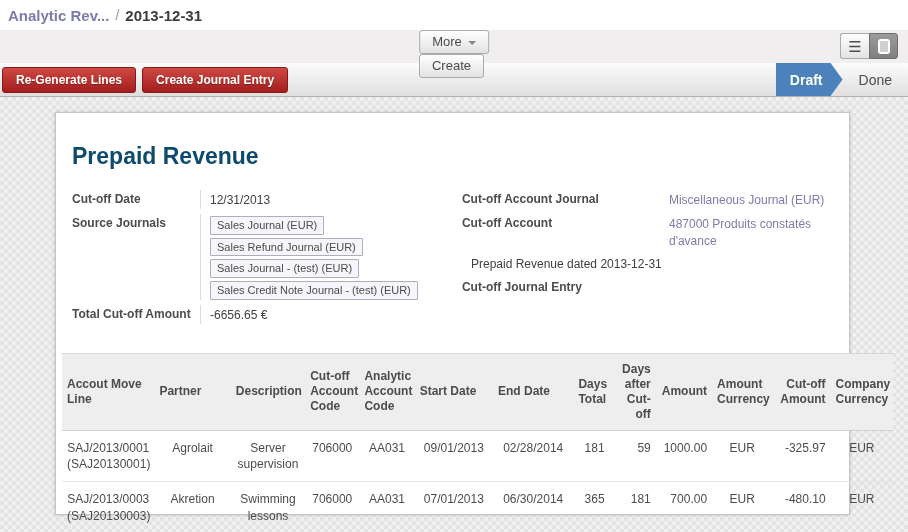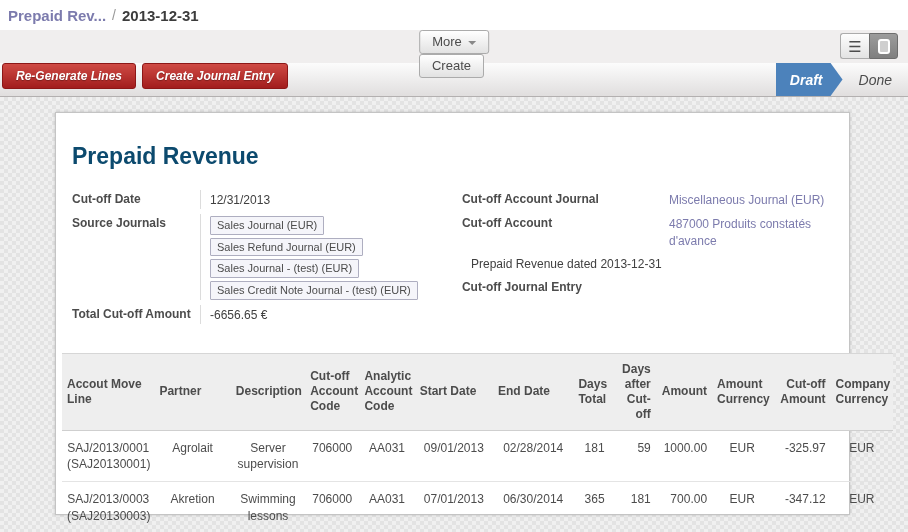--- a/index.html
+++ b/index.html
@@ -24,21 +24,21 @@
   .sw-btn { width:29px; height:26px; border:1px solid #ababab; background:linear-gradient(#fdfdfd,#e3e3e3);
     display:flex; align-items:center; justify-content:center; cursor:pointer; }
   .sw-btn:first-child { border-radius:3px 0 0 3px; border-right:none; }
   .sw-btn:last-child { border-radius:0 3px 3px 0; }
   .sw-btn.active { background:linear-gradient(#9c9c9c,#7f7f7f); border-color:#6d6d6d; }
   .list-glyph { font-size:15px; color:#4c4c4c; line-height:1; }
   .form-glyph { width:12px; height:15px; border:2px solid #fff; border-radius:3px; background:#cfcfcf; }
 
   
   .action-bar { height:34px; background:linear-gradient(#fcfcfc,#e0dede); border-bottom:1px solid #b3b0b0;
-    display:flex; align-items:flex-start; justify-content:space-between;font-style:italic; }
+    display:flex; align-items:center; justify-content:space-between; }
   .action-left { display:flex; align-items:center; padding-left:2px; }
   .btn-red { display:inline-block; margin-right:6px; padding:5px 13px; font-size:12px; font-weight:bold; color:#fff;
     background:linear-gradient(#cf4a44,#a21d1d); border:1px solid #8c1717; border-radius:3px; cursor:pointer;
     text-shadow:0 1px 1px rgba(0,0,0,.3); }
   .statusbar { display:flex; align-self:stretch; align-items:stretch; }
   .status-step { display:flex; align-items:center; padding:0 16px; font-size:14px; color:#4c4c4c; cursor:pointer; }
   .status-step.active { background:#4c82bb; color:#fff; font-weight:bold; padding:0 20px 0 14px;
     clip-path:polygon(0 0, calc(100% - 12px) 0, 100% 50%, calc(100% - 12px) 100%, 0 100%); }
 
   
@@ -71,21 +71,21 @@
   .olist th { background:#eeeeee; border-top:1px solid #d6d6d6; border-bottom:1px solid #cfcfcf;
     font-weight:bold; color:#4c4c4c; padding:8px 5px; line-height:1.25; text-align:left; vertical-align:middle; font-size:12px; }
   .olist td { padding:9px 5px; border-bottom:1px solid #e4e4e4; vertical-align:top; line-height:1.35;
     color:#4c4c4c; background:transparent; font-size:12px; overflow:hidden;text-align:center; }
   .olist .al-right { text-align:right; }
 </style>
 </head>
 <body>
 
 <div class="crumb-bar">
-  <span class="crumb-parent">Prepaid Rev...</span>
+  <span class="crumb-parent">Analytic Rev...</span>
   <span class="crumb-sep">/</span>
   <span class="crumb-current">2013-12-31</span>
 </div>
 
 <div class="toolbar">
   <span class="btn">Edit</span>
   <span class="btn">Create</span>
   <span class="btn btn-more"><span>More</span><span class="caret"></span></span>
   <span class="switcher">
     <span class="sw-btn">
@@ -206,21 +206,21 @@
               <td>Akretion</td>
               <td>Swimming lessons</td>
               <td>706000</td>
               <td>AA031</td>
               <td>07/01/2013</td>
               <td>06/30/2014</td>
               <td class="al-right">365</td>
               <td class="al-right">181</td>
               <td class="al-right">700.00</td>
               <td>EUR</td>
-              <td class="al-right">-347.12</td>
+              <td class="al-right">-480.10</td>
               <td>EUR</td>
             </tr>
             <tr>
               <td>SAJ/2013/0002 (SAJ20130002)</td>
               <td>Camptocamp</td>
               <td>Maintenance contract</td>
               <td>706000</td>
               <td>AA034</td>
               <td>10/01/2013</td>
               <td>09/30/2014</td>

